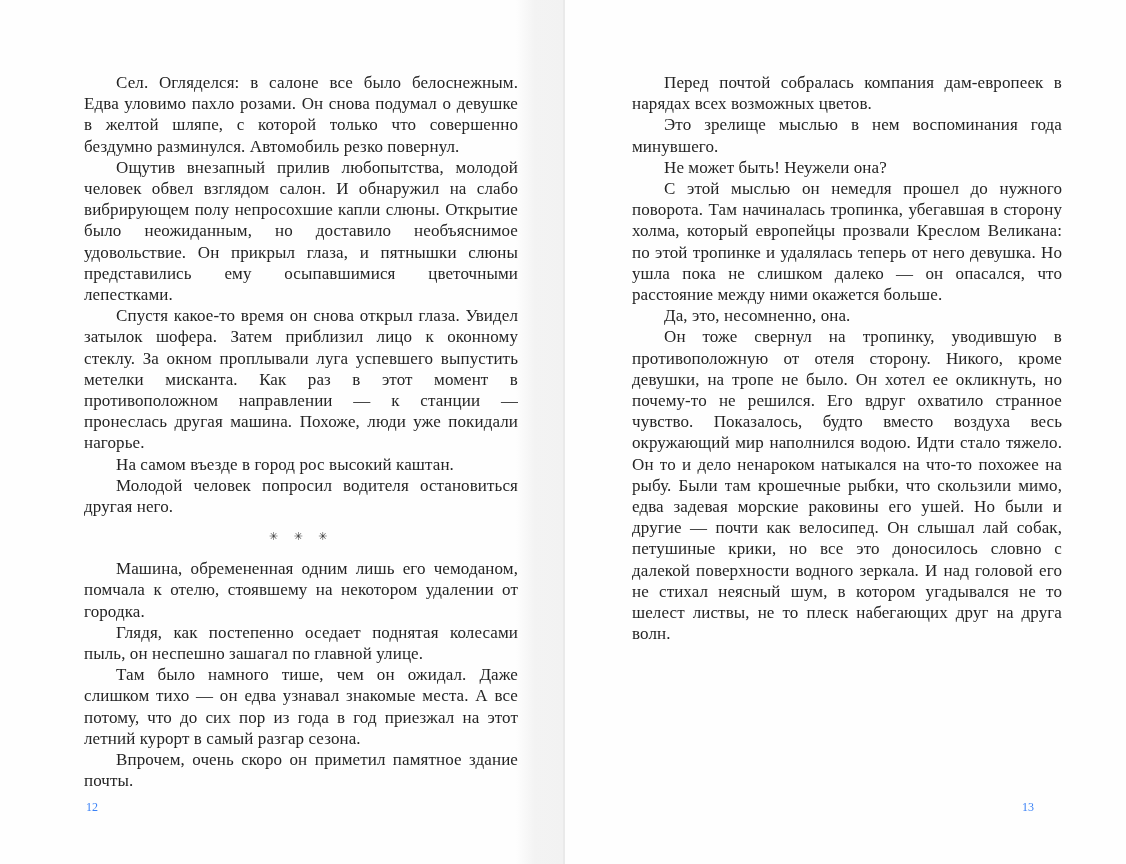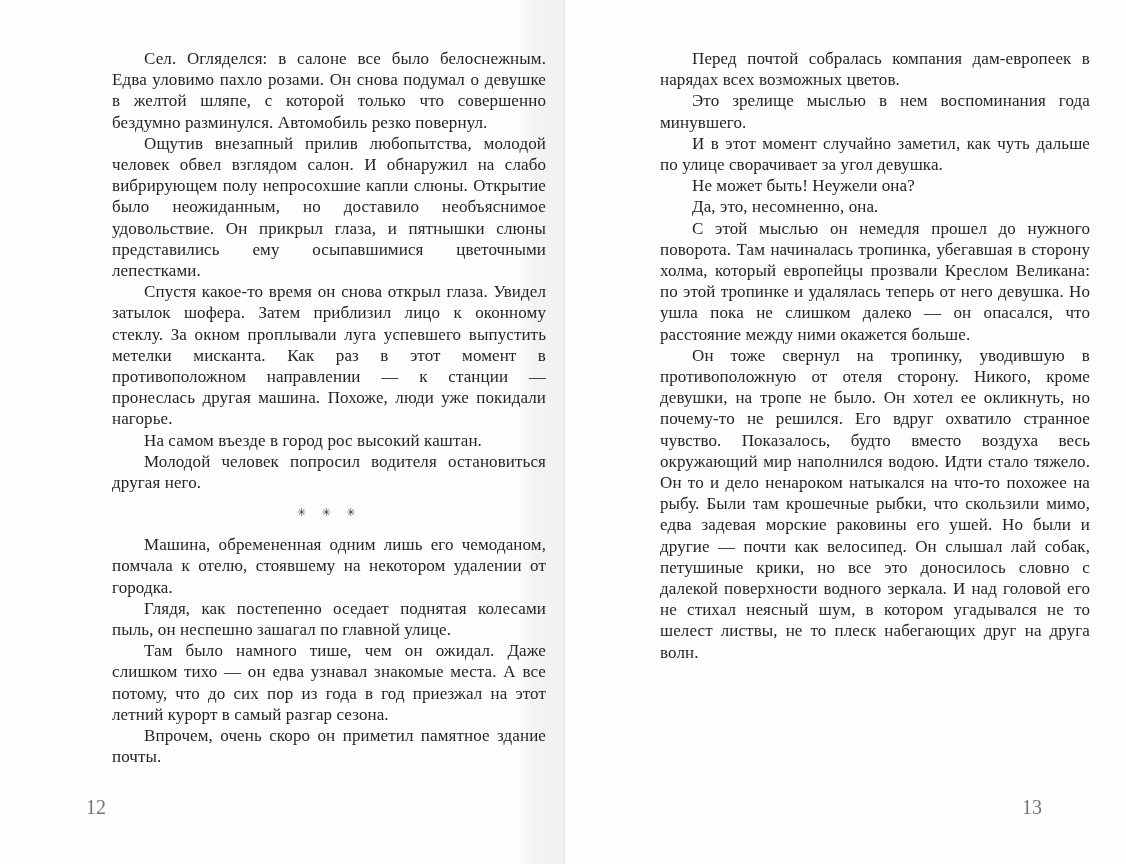--- a/index.html
+++ b/index.html
@@ -27,24 +27,23 @@
   .gutter-line {
     position: absolute;
     left: 563px;
     top: 0;
     width: 2px;
     height: 864px;
     background: #eaeaea;
   }
   .page-body {
     position: absolute;
-    top: 48px;
+    top: 72px;
     overflow: hidden;
     max-height: 726px;
-    margin-left: 28px;
   }
   .page-body.left  { left: 84px;  width: 434px; }
   .page-body.right { left: 632px; width: 430px; }
   p.para {
     margin: 0;
     text-indent: 32px;
     text-align: justify;
     font-size: 17px;
     line-height: 21.2px;
     letter-spacing: 0.1px;
@@ -56,23 +55,23 @@
     text-indent: 0;
     text-align: center;
     font-family: "DejaVu Sans", sans-serif;
     font-size: 11px;
     letter-spacing: 6px;
     color: #3a3a3a;
   }
   .folio {
     position: absolute;
     top: 797px;
-    font-size: 20px;
+    font-size: 12px;
     line-height: 20px;
-    color: #737373;
+    color: #3b82f6;
   }
   .folio.left  { left: 86px; }
   .folio.right { left: 1022px; width: 40px; text-align: left; }
 </style>
 </head>
 <body>
 
 <div class="spread">
 
   <div class="gutter-band"></div>
@@ -87,24 +86,23 @@
       <p class="divider">✳ ✳ ✳</p>
       <p class="para">Машина, обремененная одним лишь его чемоданом, помчала к отелю, стоявшему на некотором удалении от городка.</p>
       <p class="para">Глядя, как постепенно оседает поднятая колесами пыль, он неспешно зашагал по главной улице.</p>
       <p class="para">Там было намного тише, чем он ожидал. Даже слишком тихо — он едва узнавал знакомые места. А все потому, что до сих пор из года в год приезжал на этот летний курорт в самый разгар сезона.</p>
       <p class="para">Впрочем, очень скоро он приметил памятное здание почты.</p>
     </div>
 
   <div class="page-body right">
       <p class="para">Перед почтой собралась компания дам-европеек в нарядах всех возможных цветов.</p>
       <p class="para">Это зрелище мыслью в нем воспоминания года минувшего.</p>
-      <p class="para">И в этот момент случайно заметил, как чуть дальше по улице сворачивает за угол девушка.</p>
       <p class="para">Не может быть! Неужели она?</p>
+      <p class="para">С этой мыслью он немедля прошел до нужного поворота. Там начиналась тропинка, убегавшая в сторону холма, который европейцы прозвали Креслом Великана: по этой тропинке и удалялась теперь от него девушка. Но ушла пока не слишком далеко — он опасался, что расстояние между ними окажется больше.</p>
       <p class="para">Да, это, несомненно, она.</p>
-      <p class="para">С этой мыслью он немедля прошел до нужного поворота. Там начиналась тропинка, убегавшая в сторону холма, который европейцы прозвали Креслом Великана: по этой тропинке и удалялась теперь от него девушка. Но ушла пока не слишком далеко — он опасался, что расстояние между ними окажется больше.</p>
       <p class="para">Он тоже свернул на тропинку, уводившую в противоположную от отеля сторону. Никого, кроме девушки, на тропе не было. Он хотел ее окликнуть, но почему-то не решился. Его вдруг охватило странное чувство. Показалось, будто вместо воздуха весь окружающий мир наполнился водою. Идти стало тяжело. Он то и дело ненароком натыкался на что-то похожее на рыбу. Были там крошечные рыбки, что скользили мимо, едва задевая морские раковины его ушей. Но были и другие — почти как велосипед. Он слышал лай собак, петушиные крики, но все это доносилось словно с далекой поверхности водного зеркала. И над головой его не стихал неясный шум, в котором угадывался не то шелест листвы, не то плеск набегающих друг на друга волн.</p>
     </div>
 
   <div class="folio left">12</div>
 
   <div class="folio right">13</div>
 
 </div>
 
 </body></html>

